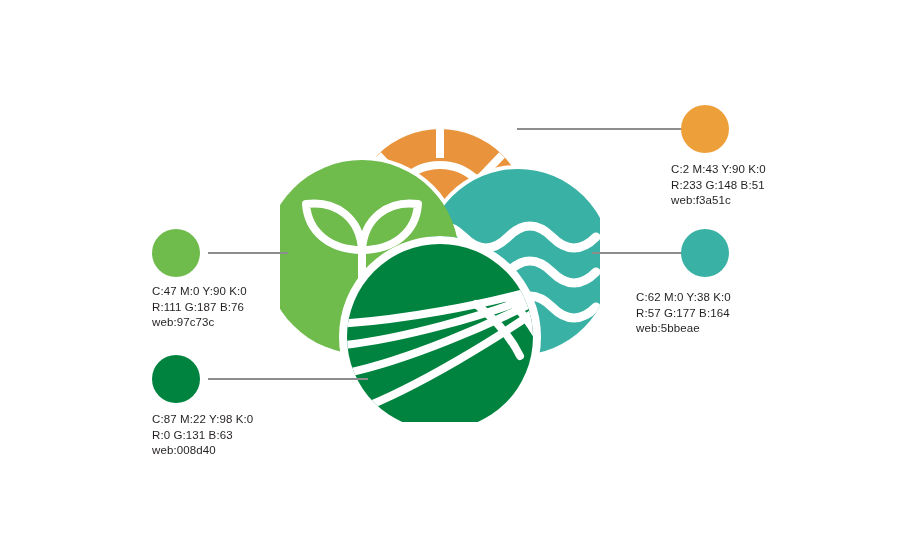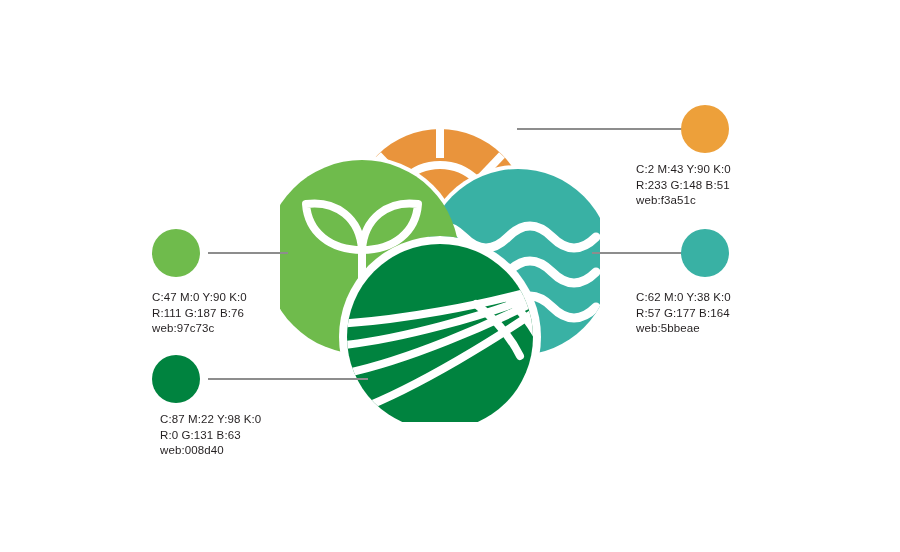--- a/index.html
+++ b/index.html
@@ -47,33 +47,33 @@
     white-space: nowrap;
     letter-spacing: 0.1px;
   }
   .swatch-text div {
     white-space: nowrap;
   }
 
   
   #grp-orange .swatch-dot { left: 681px; top: 105px; }
   #grp-orange .connector  { left: 517px; top: 128px; width: 166px; }
-  #grp-orange .swatch-text{ left: 636px; top: 162px; }
+  #grp-orange .swatch-text{ left: 671px; top: 162px; }
 
   #grp-teal .swatch-dot   { left: 681px; top: 229px; }
   #grp-teal .connector    { left: 592px; top: 252px; width: 91px; }
   #grp-teal .swatch-text  { left: 636px; top: 290px; }
 
   #grp-lightgreen .swatch-dot  { left: 152px; top: 229px; }
   #grp-lightgreen .connector   { left: 208px; top: 252px; width: 80px; }
-  #grp-lightgreen .swatch-text { left: 152px; top: 290px; }
+  #grp-lightgreen .swatch-text { left: 152px; top: 284px; }
 
   #grp-darkgreen .swatch-dot   { left: 152px; top: 355px; }
   #grp-darkgreen .connector    { left: 208px; top: 378px; width: 160px; }
-  #grp-darkgreen .swatch-text  { left: 152px; top: 412px; margin-left: 8px; }
+  #grp-darkgreen .swatch-text  { left: 152px; top: 412px; }
 </style>
 </head>
 <body>
 
 <div id="page">
 
   <div class="logo-mark">
     <svg viewBox="0 0 320 330" width="320" height="330">
       <defs>
 

